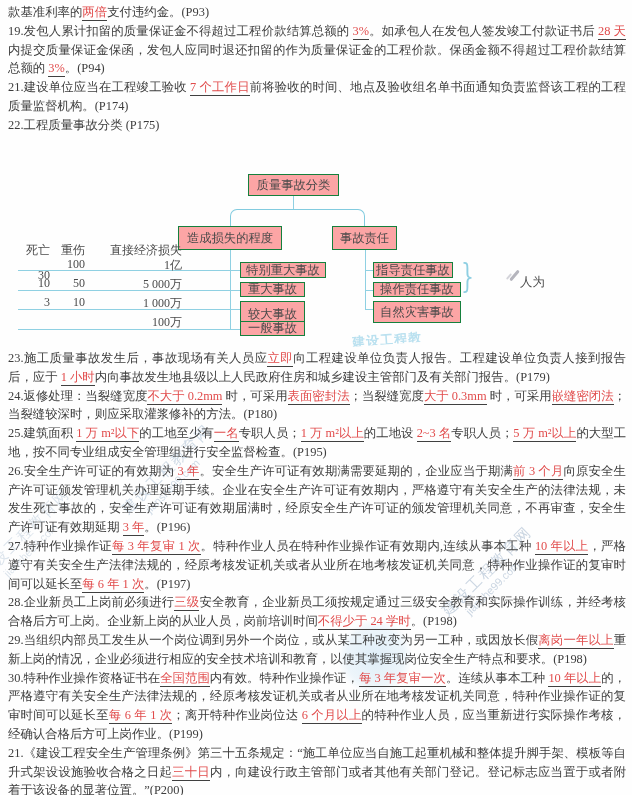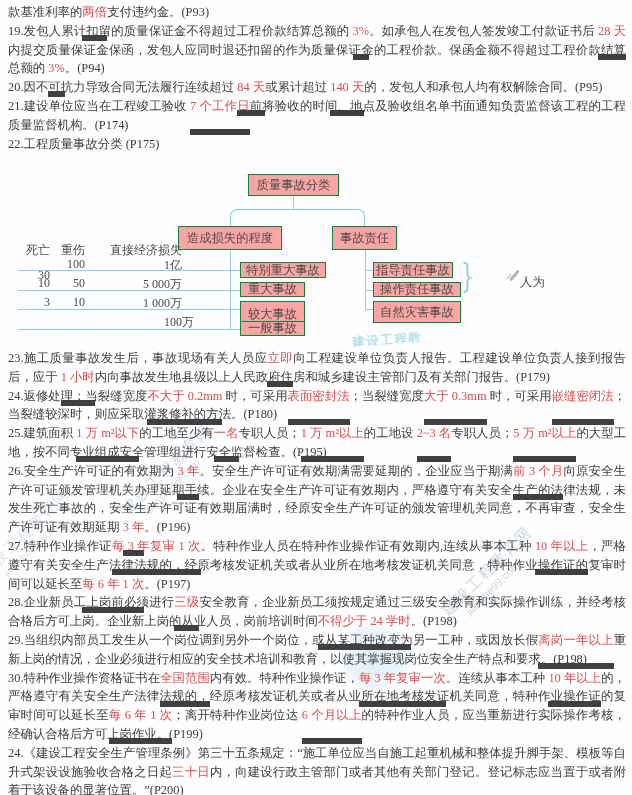--- a/index.html
+++ b/index.html
@@ -11,21 +11,21 @@
   }
   
   .textcol { position:relative; z-index:1; }
   #para-top    { height:154px; overflow:hidden; padding:3px 6px 0 8px; }
   #para-bottom { height:449px; overflow:hidden; padding:0 6px 0 8px; }
   .para {
     font-size:12.4px; line-height:18.8px;
     text-align:justify; text-align-last:left;
     word-break:break-all;
   }
-  .hl { color:#e14b4b; border-bottom:6px solid #404040; padding-bottom:16px; }
+  .hl { color:#e14b4b; border-bottom:1px solid #404040; padding-bottom:1px; }
   
   .diagram { position:relative; height:192px; z-index:1; font-size:12.3px; color:#4a4a4a; }
   .dbox {
     position:absolute; border:1px solid #15803d; background:#fca5a5;
     display:flex; align-items:center; justify-content:center;
     white-space:nowrap; box-sizing:border-box;
   }
   .dline { position:absolute; background:#8fd0e2; }
   .vline { width:1px; }
   .hline { height:1px; }
@@ -76,21 +76,20 @@
   <div class="wm" id="wm3">
     <div class="l1">建设工程教育网</div>
     <div class="l2">jianshe99.com</div>
   </div>
   <div id="wm-smudge">建设工程教育网</div>
   <div id="wm-globe"></div>
 
   <div id="para-top" class="textcol">
       <div class="para"><span>款基准利率的</span><span class="hl">两倍</span><span>支付违约金。(P93)</span></div>
       <div class="para"><span>19.发包人累计扣留的质量保证金不得超过工程价款结算总额的 </span><span class="hl">3%</span><span>。如承包人在发包人签发竣工付款证书后 </span><span class="hl">28 天</span><span>内提交质量保证金保函，发包人应同时退还扣留的作为质量保证金的工程价款。保函金额不得超过工程价款结算总额的 </span><span class="hl">3%</span><span>。(P94)</span></div>
-      <div class="para"><span>20.因不可抗力导致合同无法履行连续超过 </span><span class="hl">84 天</span><span>或累计超过 </span><span class="hl">140 天</span><span>的，发包人和承包人均有权解除合同。(P95)</span></div>
       <div class="para"><span>21.建设单位应当在工程竣工验收 </span><span class="hl">7 个工作日</span><span>前将验收的时间、地点及验收组名单书面通知负责监督该工程的工程质量监督机构。(P174)</span></div>
       <div class="para"><span>22.工程质量事故分类 (P175)</span></div>
     </div>
 
   <div class="diagram">
 
     <div class="dbox" style="left:248px;top:17px;width:91px;height:22px;">质量事故分类</div>
     <div class="dline vline" style="left:293px;top:39px;height:13px;"></div>
     <div class="bracket"></div>
 
@@ -131,28 +130,28 @@
     <div class="tcell" style="left:98px;top:100px;width:84px;">1亿</div>
 
     <div class="tcell" style="left:22px;top:119px;width:28px;">10</div>
     <div class="tcell" style="left:57px;top:119px;width:28px;">50</div>
     <div class="tcell" style="left:98px;top:119px;width:84px;">5 000万</div>
 
     <div class="tcell" style="left:22px;top:138px;width:28px;">3</div>
     <div class="tcell" style="left:57px;top:138px;width:28px;">10</div>
     <div class="tcell" style="left:98px;top:138px;width:84px;">1 000万</div>
 
-    <div class="tcell" style="left:110px;top:157px;width:84px;">100万</div>
+    <div class="tcell" style="left:98px;top:157px;width:84px;">100万</div>
   </div>
 
   <div id="para-bottom" class="textcol">
       <div class="para"><span>23.施工质量事故发生后，事故现场有关人员应</span><span class="hl">立即</span><span>向工程建设单位负责人报告。工程建设单位负责人接到报告后，应于 </span><span class="hl">1 小时</span><span>内向事故发生地县级以上人民政府住房和城乡建设主管部门及有关部门报告。(P179)</span></div>
       <div class="para"><span>24.返修处理：当裂缝宽度</span><span class="hl">不大于 0.2mm</span><span> 时，可采用</span><span class="hl">表面密封法</span><span>；当裂缝宽度</span><span class="hl">大于 0.3mm</span><span> 时，可采用</span><span class="hl">嵌缝密闭法</span><span>；当裂缝较深时，则应采取灌浆修补的方法。(P180)</span></div>
       <div class="para"><span>25.建筑面积 </span><span class="hl">1 万 m²以下</span><span>的工地至少有</span><span class="hl">一名</span><span>专职人员；</span><span class="hl">1 万 m²以上</span><span>的工地设 </span><span class="hl">2~3 名</span><span>专职人员；</span><span class="hl">5 万 m²以上</span><span>的大型工地，按不同专业组成安全管理组进行安全监督检查。(P195)</span></div>
       <div class="para"><span>26.安全生产许可证的有效期为 </span><span class="hl">3 年</span><span>。安全生产许可证有效期满需要延期的，企业应当于期满</span><span class="hl">前 3 个月</span><span>向原安全生产许可证颁发管理机关办理延期手续。企业在安全生产许可证有效期内，严格遵守有关安全生产的法律法规，未发生死亡事故的，安全生产许可证有效期届满时，经原安全生产许可证的颁发管理机关同意，不再审查，安全生产许可证有效期延期 </span><span class="hl">3 年</span><span>。(P196)</span></div>
       <div class="para"><span>27.特种作业操作证</span><span class="hl">每 3 年复审 1 次</span><span>。特种作业人员在特种作业操作证有效期内,连续从事本工种 </span><span class="hl">10 年以上</span><span>，严格遵守有关安全生产法律法规的，经原考核发证机关或者从业所在地考核发证机关同意，特种作业操作证的复审时间可以延长至</span><span class="hl">每 6 年 1 次</span><span>。(P197)</span></div>
       <div class="para"><span>28.企业新员工上岗前必须进行</span><span class="hl">三级</span><span>安全教育，企业新员工须按规定通过三级安全教育和实际操作训练，并经考核合格后方可上岗。企业新上岗的从业人员，岗前培训时间</span><span class="hl">不得少于 24 学时</span><span>。(P198)</span></div>
       <div class="para"><span>29.当组织内部员工发生从一个岗位调到另外一个岗位，或从某工种改变为另一工种，或因放长假</span><span class="hl">离岗一年以上</span><span>重新上岗的情况，企业必须进行相应的安全技术培训和教育，以使其掌握现岗位安全生产特点和要求。(P198)</span></div>
       <div class="para"><span>30.特种作业操作资格证书在</span><span class="hl">全国范围</span><span>内有效。特种作业操作证，</span><span class="hl">每 3 年复审一次</span><span>。连续从事本工种 </span><span class="hl">10 年以上</span><span>的，严格遵守有关安全生产法律法规的，经原考核发证机关或者从业所在地考核发证机关同意，特种作业操作证的复审时间可以延长至</span><span class="hl">每 6 年 1 次</span><span>；离开特种作业岗位达 </span><span class="hl">6 个月以上</span><span>的特种作业人员，应当重新进行实际操作考核，经确认合格后方可上岗作业。(P199)</span></div>
-      <div class="para"><span>24.《建设工程安全生产管理条例》第三十五条规定：“施工单位应当自施工起重机械和整体提升脚手架、模板等自升式架设设施验收合格之日起</span><span class="hl">三十日</span><span>内，向建设行政主管部门或者其他有关部门登记。登记标志应当置于或者附着于该设备的显著位置。”(P200)</span></div>
+      <div class="para"><span>21.《建设工程安全生产管理条例》第三十五条规定：“施工单位应当自施工起重机械和整体提升脚手架、模板等自升式架设设施验收合格之日起</span><span class="hl">三十日</span><span>内，向建设行政主管部门或者其他有关部门登记。登记标志应当置于或者附着于该设备的显著位置。”(P200)</span></div>
     </div>
 
 </div>
 
 </body></html>

